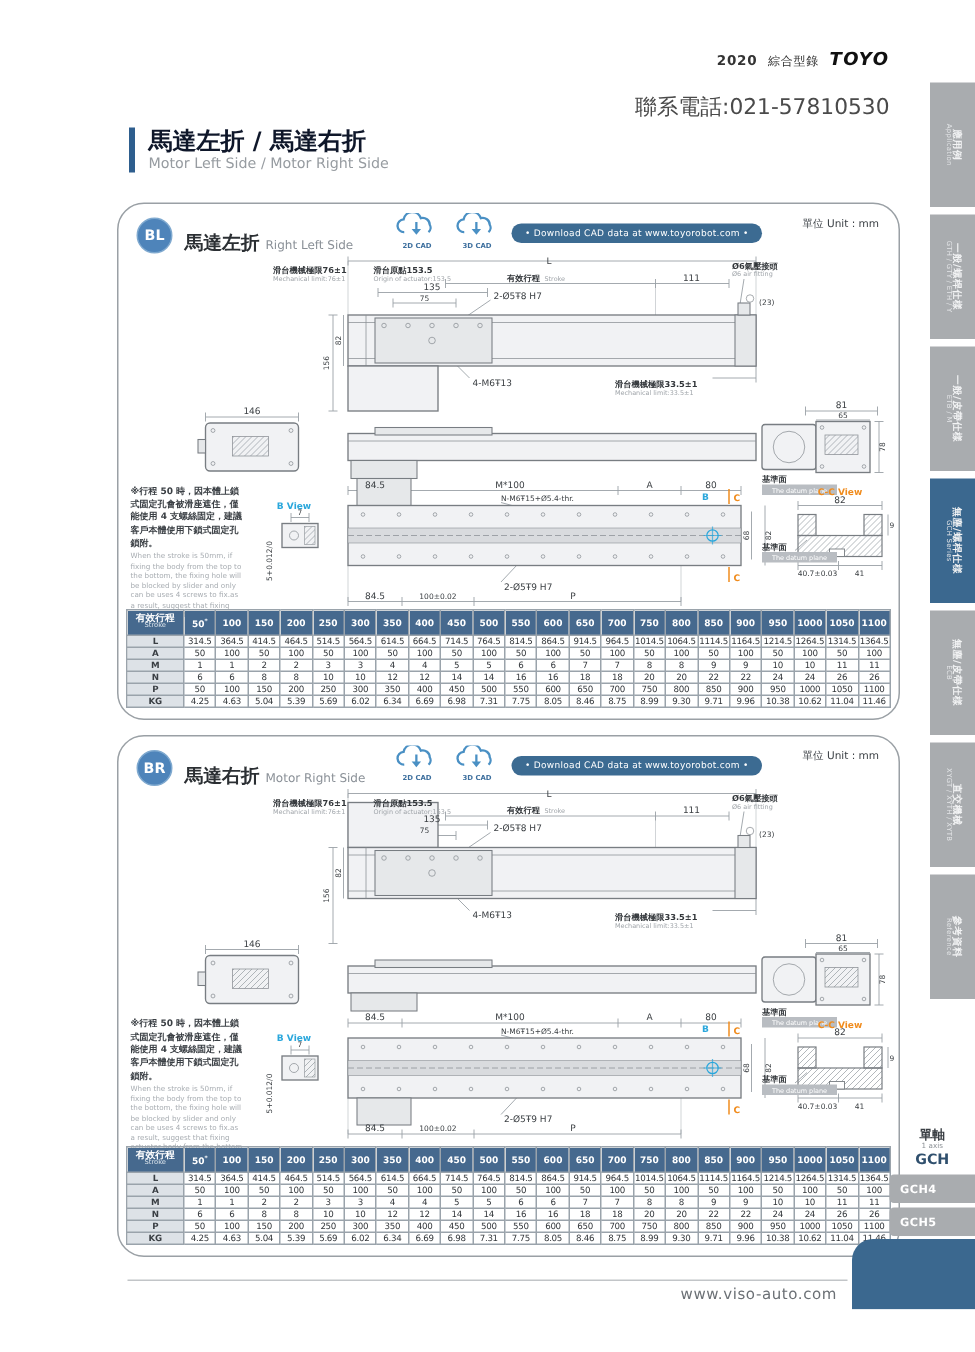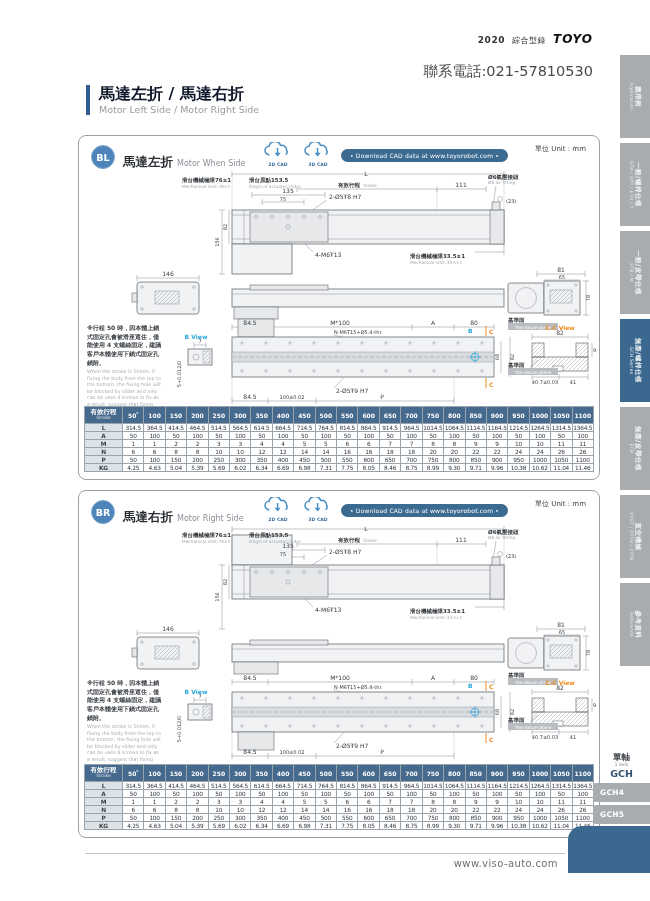--- a/index.html
+++ b/index.html
@@ -34,21 +34,21 @@
   .sn-series { font-size:9.5px; font-weight:bold; color:#2f4f6d; line-height:1.2; }
   .sn-item { height:19px; line-height:19px; margin-bottom:3px; background:#a9acaf; border-radius:3px 0 0 3px; color:#fff; font-weight:bold; font-size:7.5px; padding-left:7px; letter-spacing:.3px; }
   .sn-item.active { background:#3b688f;text-align:center; }
 
   
   .foot-line { position:absolute; top:853px; left:85px; width:480px; height:1px; background:#c2c5c8; }
   .foot-url { position:absolute; top:858px; right:92px; font-size:10px; color:#6b7075; letter-spacing:.4px; }
   .corner-block { position:absolute; right:0; bottom:0; width:82px; height:47px; background:#3b688f; border-top-left-radius:14px; }
 
   
-  .panel { position:absolute; left:78px; width:522px; background:#fff; border:1.2px solid #9aa0a5; border-radius:8px; }
+  .panel { position:absolute; left:78px; width:522px; background:#fff; border:1.2px solid #9aa0a5; border-radius:18px; }
   .panel-bl { top:135px; height:345px; }
   .panel-br { top:490px; height:348px; }
   .unit { position:absolute; top:8px; right:13px; font-size:7px; color:#3a3f44; }
   .badge { position:absolute; top:9px; left:12px; width:24px; height:24px; border-radius:50%; background:#4e84ba; border:1.5px solid #7fa9cf; color:#fff; font-weight:bold; font-size:9.5px; display:flex; align-items:center; justify-content:center;text-align:center; }
   .p-title { position:absolute; top:15px; left:44px; white-space:nowrap; }
   .p-title-zh { font-size:12.5px; font-weight:bold; color:#2b2f33; }
   .p-title-en { font-size:8px; color:#8a9097; margin-left:4px; }
   .cad-btn { position:absolute; top:6px; text-align:center; width:34px; cursor:pointer; }
   .cad-2d { left:182px; } .cad-3d { left:222px; }
   .cad-label { font-size:4.6px; color:#3d6f9e; font-weight:bold; margin-top:-1px; }
@@ -148,21 +148,21 @@
           <div class="vtab-zh">參考資料</div>
           <div class="vtab-en">Reference</div>
         </div>
       </div>
   </div>
 
   <div class="panel panel-bl">
     <div class="unit">單位 Unit : mm</div>
     <div class="badge">BL</div>
     <div class="p-title">
-      <span class="p-title-zh">馬達左折</span><span class="p-title-en">Motor When Side</span>
+      <span class="p-title-zh">馬達左折</span><span class="p-title-en">Right Left Side</span>
     </div>
     <div class="cad-btn cad-2d">
       <svg width="32" height="17" viewBox="0 0 34 20">
           <path d="M7 15a5 5 0 0 1-.5-10A7 7 0 0 1 20 4a5.5 5.5 0 0 1 7 5.2A4.5 4.5 0 0 1 26 15" fill="none" stroke="#4a90c4" stroke-width="1.8"></path>
           <line x1="16.5" y1="7" x2="16.5" y2="15" stroke="#4a90c4" stroke-width="1.8"></line>
           <path d="M12.8 12.5l3.7 4.5 3.7-4.5z" fill="#4a90c4"></path>
         </svg>
       <div class="cad-label">2D CAD</div>
     </div>
     <div class="cad-btn cad-3d">

